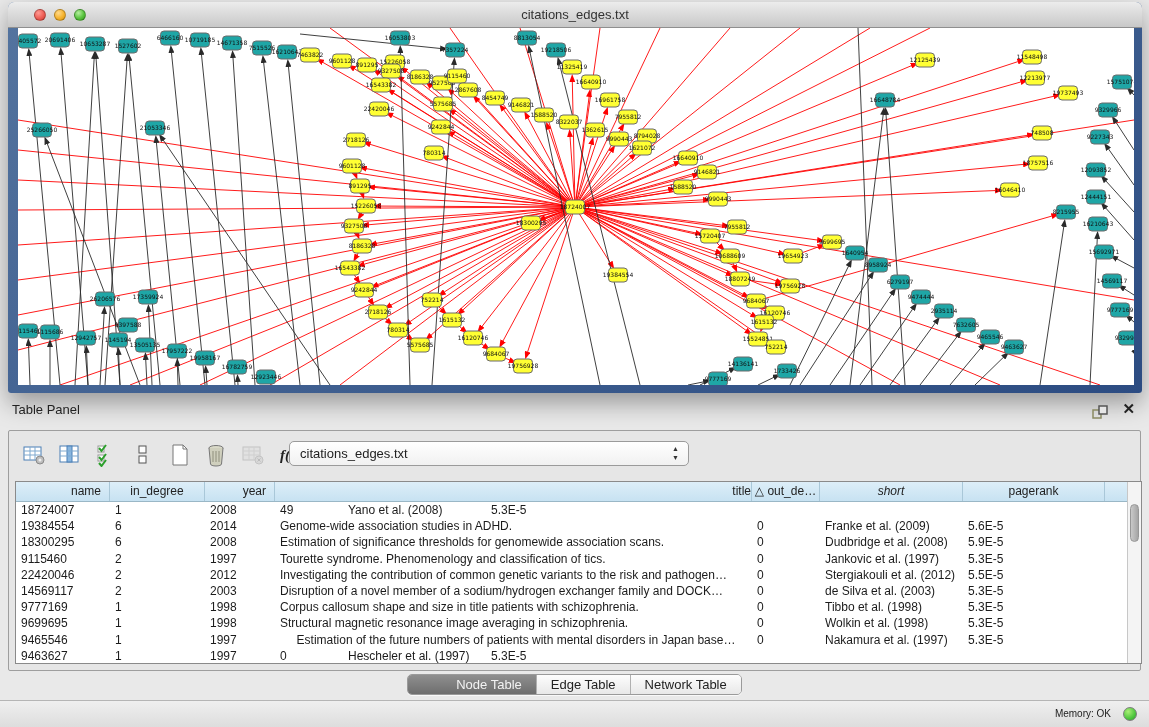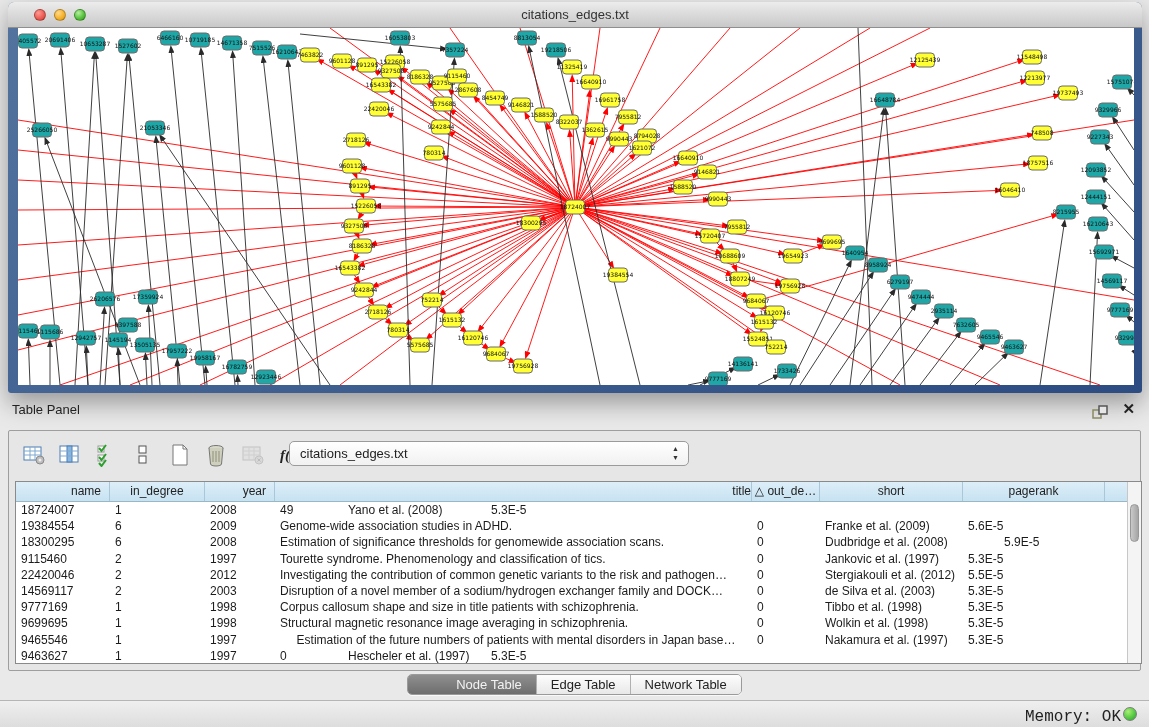--- a/index.html
+++ b/index.html
@@ -63,21 +63,21 @@
   #tabs { left:0; top:674px; width:1149px; height:21px; text-align:center; }
   #segwrap { display:inline-flex; border:1px solid #9a9a9a; border-radius:5px; overflow:hidden;
     box-shadow:0 1px 0 rgba(255,255,255,.7); }
   .seg { font-size:13px; line-height:19px; padding:0 14px; color:#222;
     background:linear-gradient(#fdfdfd,#e8e8e8); border-right:1px solid #b0b0b0; cursor:pointer; }
   .seg:last-child { border-right:none; }
   .seg.active { background:linear-gradient(#8f8f8f,#6e6e6e); color:#f3f3f3;padding-left:48px; }
 
   #statusbar { left:0; top:700px; width:1149px; height:27px;
     background:linear-gradient(#efefef,#dddddd); border-top:1px solid #b5b5b5; }
-  #mem-label { right:28px; top:7px; font-size:16px; color:#222;font-family:Liberation Mono, monospace; }
+  #mem-label { right:38px; top:7px; font-size:10px; color:#222; }
   #mem-dot { right:12px; top:6px; width:14px; height:14px; border-radius:50%;
     border:1px solid #7d7d7d; background:radial-gradient(circle at 35% 30%, #a9ef76,#4ec63e 60%,#2d9c2d); }
 </style>
 </head>
 <body>
 
 <div class="abs" id="net-window">
   <div class="abs" id="titlebar">
     <div class="abs light" id="light-close"></div>
     <div class="abs light" id="light-min"></div>
@@ -813,50 +813,50 @@
   </div>
 
   <div class="abs" id="table-wrap">
     <div id="table-main">
       <div id="thead">
           <div class="th" style="width: 94px; text-align: right; padding-right: 8px;">name</div>
           <div class="th" style="width: 95px;">in_degree</div>
           <div class="th" style="width: 70px; text-align: right; padding-right: 8px;">year</div>
           <div class="th" style="width: 477px; text-align: right;">title</div>
           <div class="th" style="width: 68px;">△ out_de…</div>
-          <div class="th" style="width: 143px;">short</div>
+          <div class="th" style="width: 143px; font-style: italic;">short</div>
           <div class="th" style="width: 142px;">pagerank</div>
           <div class="th fill"></div>
         </div>
       <div id="tbody">
           <div class="tr">
             <div class="td" style="width: 94px;">18724007</div>
             <div class="td" style="width: 95px;">1</div>
             <div class="td" style="width: 70px;">2008</div>
             <div class="td" style="width: 68px;">49</div>
             <div class="td" style="width: 143px;">Yano et al. (2008)</div>
             <div class="td" style="width: 142px;">5.3E-5</div>
           </div>
           <div class="tr">
             <div class="td" style="width: 94px;">19384554</div>
             <div class="td" style="width: 95px;">6</div>
-            <div class="td" style="width: 70px;">2009</div>
+            <div class="td" style="width: 70px;">2014</div>
             <div class="td" style="width: 477px;">Genome-wide association studies in ADHD.</div>
             <div class="td" style="width: 68px;">0</div>
             <div class="td" style="width: 143px;">Franke et al. (2009)</div>
             <div class="td" style="width: 142px;">5.6E-5</div>
           </div>
           <div class="tr">
             <div class="td" style="width: 94px;">18300295</div>
             <div class="td" style="width: 95px;">6</div>
             <div class="td" style="width: 70px;">2008</div>
             <div class="td" style="width: 477px;">Estimation of significance thresholds for genomewide association scans.</div>
             <div class="td" style="width: 68px;">0</div>
             <div class="td" style="width: 143px;">Dudbridge et al. (2008)</div>
-            <div class="td" style="width: 142px; margin-left: 36px;">5.9E-5</div>
+            <div class="td" style="width: 142px;">5.9E-5</div>
           </div>
           <div class="tr">
             <div class="td" style="width: 94px;">9115460</div>
             <div class="td" style="width: 95px;">2</div>
             <div class="td" style="width: 70px;">1997</div>
             <div class="td" style="width: 477px;">Tourette syndrome. Phenomenology and classification of tics.</div>
             <div class="td" style="width: 68px;">0</div>
             <div class="td" style="width: 143px;">Jankovic et al. (1997)</div>
             <div class="td" style="width: 142px;">5.3E-5</div>
           </div>

